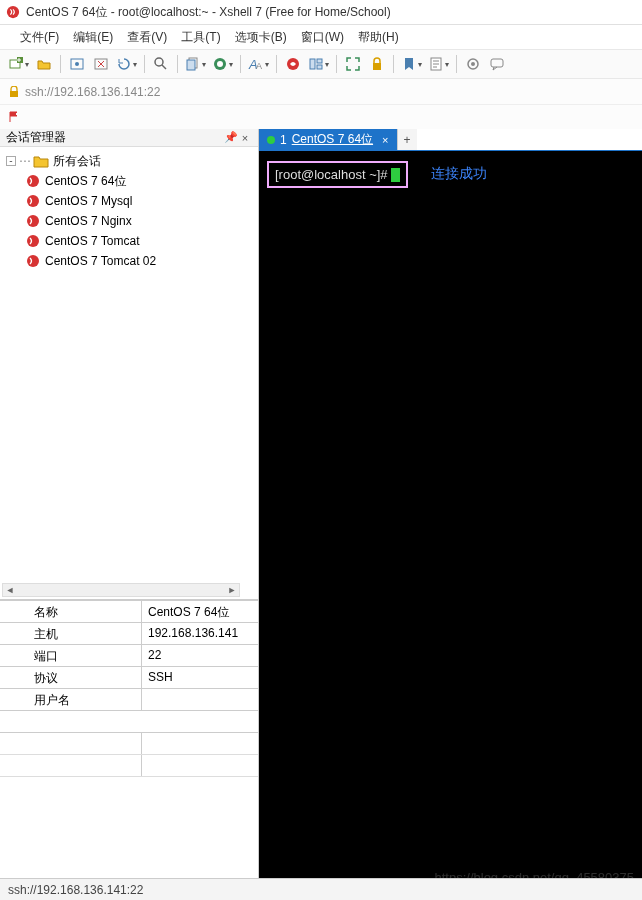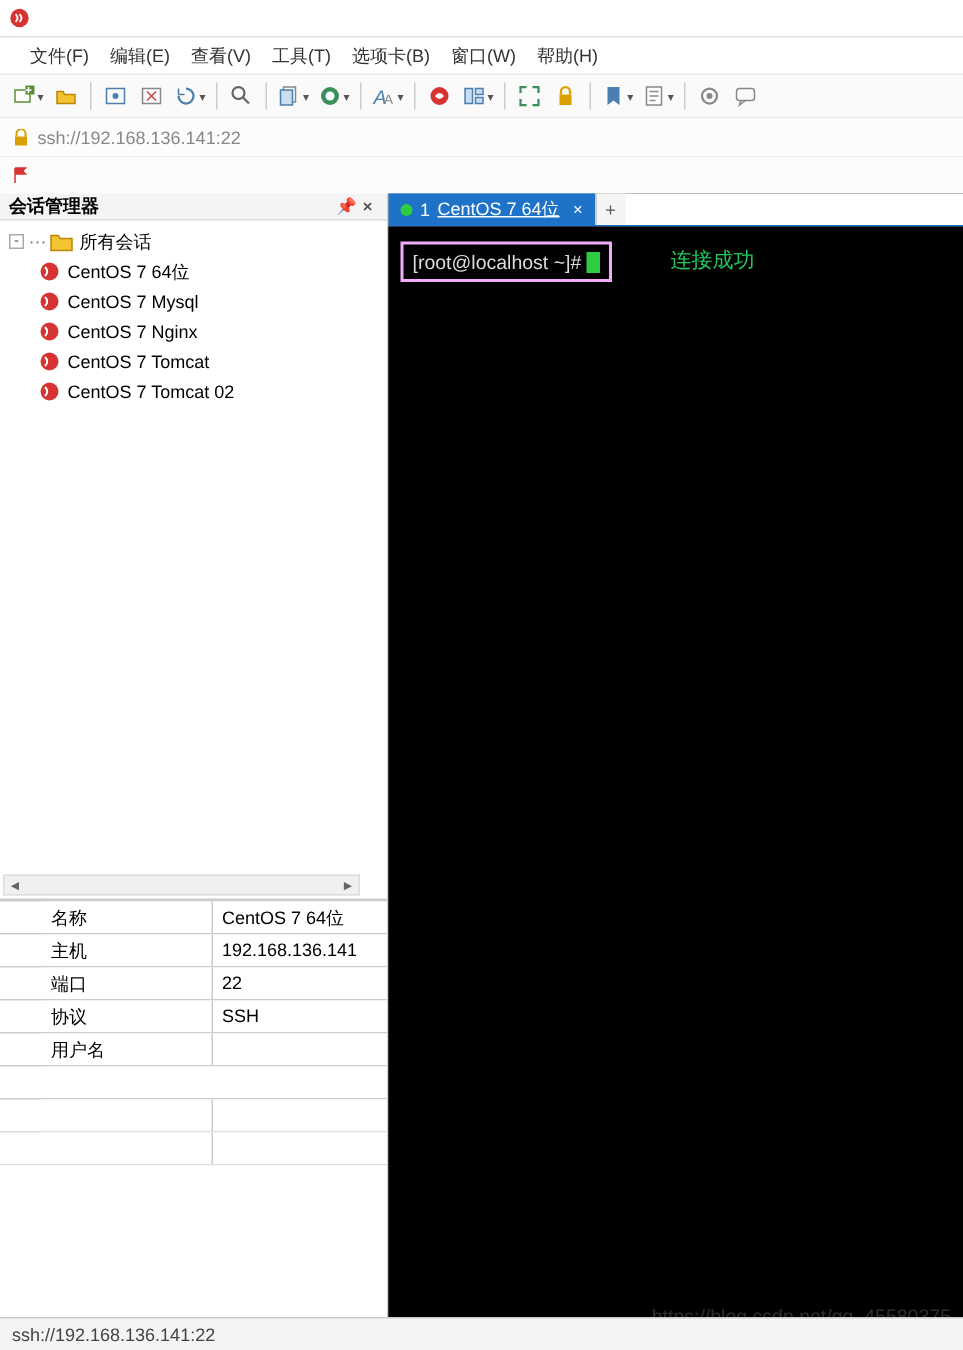--- a/index.html
+++ b/index.html
@@ -19,21 +19,21 @@
 
 .addr-bar { height: 26px; display: flex; align-items: center; padding: 0 8px; background: #fcfcfc; border-bottom: 1px solid #eee; color: #888; }
 .lock-icon { width: 12px; height: 12px; margin-right: 5px; color: #d9a000; }
 
 .info-bar { height: 24px; display: flex; align-items: center; padding: 0 8px; background: #fcfcfc; color: #888; }
 .info-bar .flag-icon { width: 12px; height: 12px; margin-right: 5px; color: #d63333; }
 
 .main-area { display: flex; height: 760px; }
 
 .sidebar { width: 259px; display: flex; flex-direction: column; background: #fff; border-right: 1px solid #ccc; }
-.sidebar-header { height: 23px; display: flex; align-items: center; padding: 0 6px; background: #f4f4f4; border-bottom: 1px solid #ddd; font-weight: bold; }
+.sidebar-header { height: 23px; display: flex; align-items: center; padding: 0 6px; background: #f4f4f4; border-bottom: 1px solid #ddd; font-weight: normal; }
 .sidebar-header .spacer { flex: 1; }
 .sidebar-header .pin, .sidebar-header .close { width: 14px; text-align: center; cursor: pointer; color: #555; font-size: 11px; }
 
 .tree { flex: 0 0 auto; padding: 4px 2px; height: 453px; overflow: auto; border-bottom: 1px solid #ccc; position: relative; }
 .tree-row { display: flex; align-items: center; height: 20px; padding-left: 4px; cursor: pointer; }
 .tree-row .exp { width: 10px; font-size: 10px; color: #555; text-align: center; border: 1px solid #aaa; height: 10px; line-height: 8px; margin-right: 3px; }
 .tree-row .folder { width: 16px; height: 14px; margin-right: 4px; }
 .tree-child { padding-left: 24px; }
 .tree-child .sess-icon { width: 14px; height: 14px; margin-right: 5px; color: #d63333; }
 .tree-scroll-track { position: absolute; bottom: 2px; left: 2px; right: 18px; height: 14px; background: #f0f0f0; border: 1px solid #ddd; }
@@ -53,37 +53,38 @@
 .tab { display: flex; align-items: center; padding: 0 8px; background: #1e73c9; color: #fff; font-size: 12px; gap: 5px; }
 .tab .dot { width: 8px; height: 8px; border-radius: 50%; background: #2ecc40; }
 .tab .tab-label { text-decoration: underline; }
 .tab .tab-x { font-size: 11px; cursor: pointer; margin-left: 4px; }
 .tab-add { width: 20px; display: flex; align-items: center; justify-content: center; background: #f4f4f4; border-left: 1px solid #ccc; cursor: pointer; color: #555; }
 
 .term-content { flex: 1; background: #000; color: #ccc; font-family: Consolas, monospace; font-size: 13px; padding: 10px 8px; position: relative; }
 .prompt-box { border: 2px solid #f0abfc; display: inline-block; padding: 4px 6px; }
 .prompt-text { color: #ddd; }
 .cursor { display: inline-block; width: 9px; height: 14px; background: #2ecc40; vertical-align: text-bottom; }
-.annotation { position: absolute; left: 188px; top: 14px; color: #22c55e; font-size: 14px; font-family: "Microsoft YaHei"; }
+.annotation { position: absolute; left: 172px; top: 14px; color: #3b82f6; font-size: 14px; font-family: "Microsoft YaHei"; }
 .watermark { position: absolute; right: 8px; bottom: 4px; color: rgba(255,255,255,0.18); font-size: 13px; font-family: Arial; }
 
 .status-bar { position: absolute; bottom: 0; left: 0; right: 0; height: 22px; background: #f4f4f4; border-top: 1px solid #ccc; display: flex; align-items: center; padding: 0 8px; font-size: 12px; color: #444; }
 
 svg { display: block; }
 </style>
 </head>
 <body>
 
 <div class="title-bar">
   <span class="app-icon">
     <svg viewBox="0 0 16 16" width="14" height="14">
         <circle cx="8" cy="8" r="7" fill="#d63333"></circle>
         <path d="M5 5 Q8 8 5 11 M8 5 Q11 8 8 11" stroke="#fff" stroke-width="1.4" fill="none"></path>
       </svg>
   </span>
+  <span class="title-text">CentOS 7 64位 - root@localhost:~ - Xshell 7 (Free for Home/School)</span>
 </div>
 
 <div class="menu-bar">
   <span>文件(F)</span>
   <span>编辑(E)</span>
   <span>查看(V)</span>
   <span>工具(T)</span>
   <span>选项卡(B)</span>
   <span>窗口(W)</span>
   <span>帮助(H)</span>

